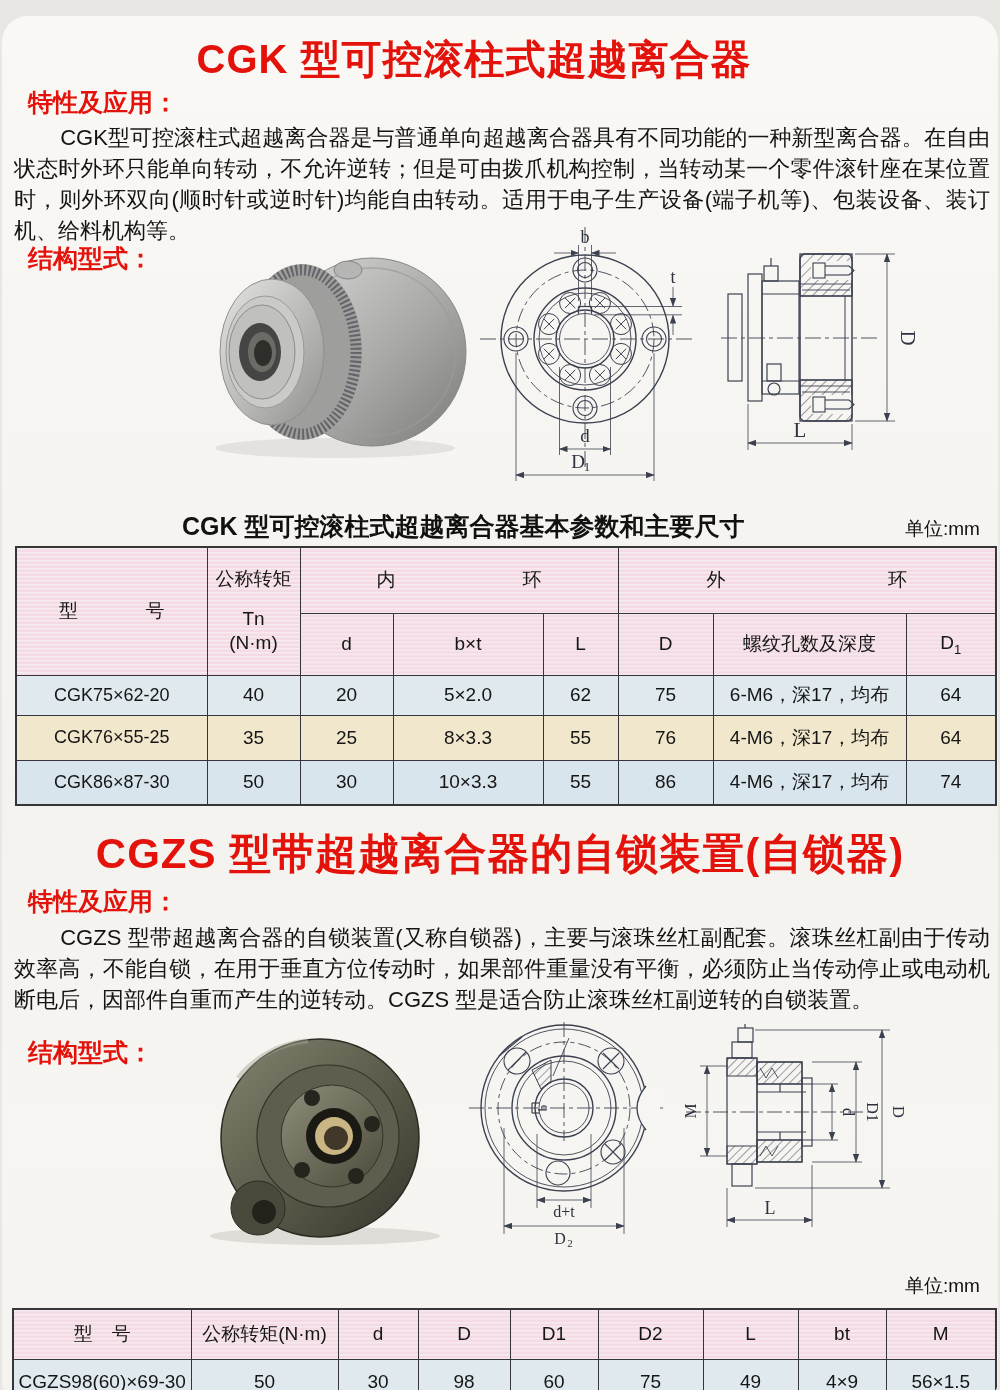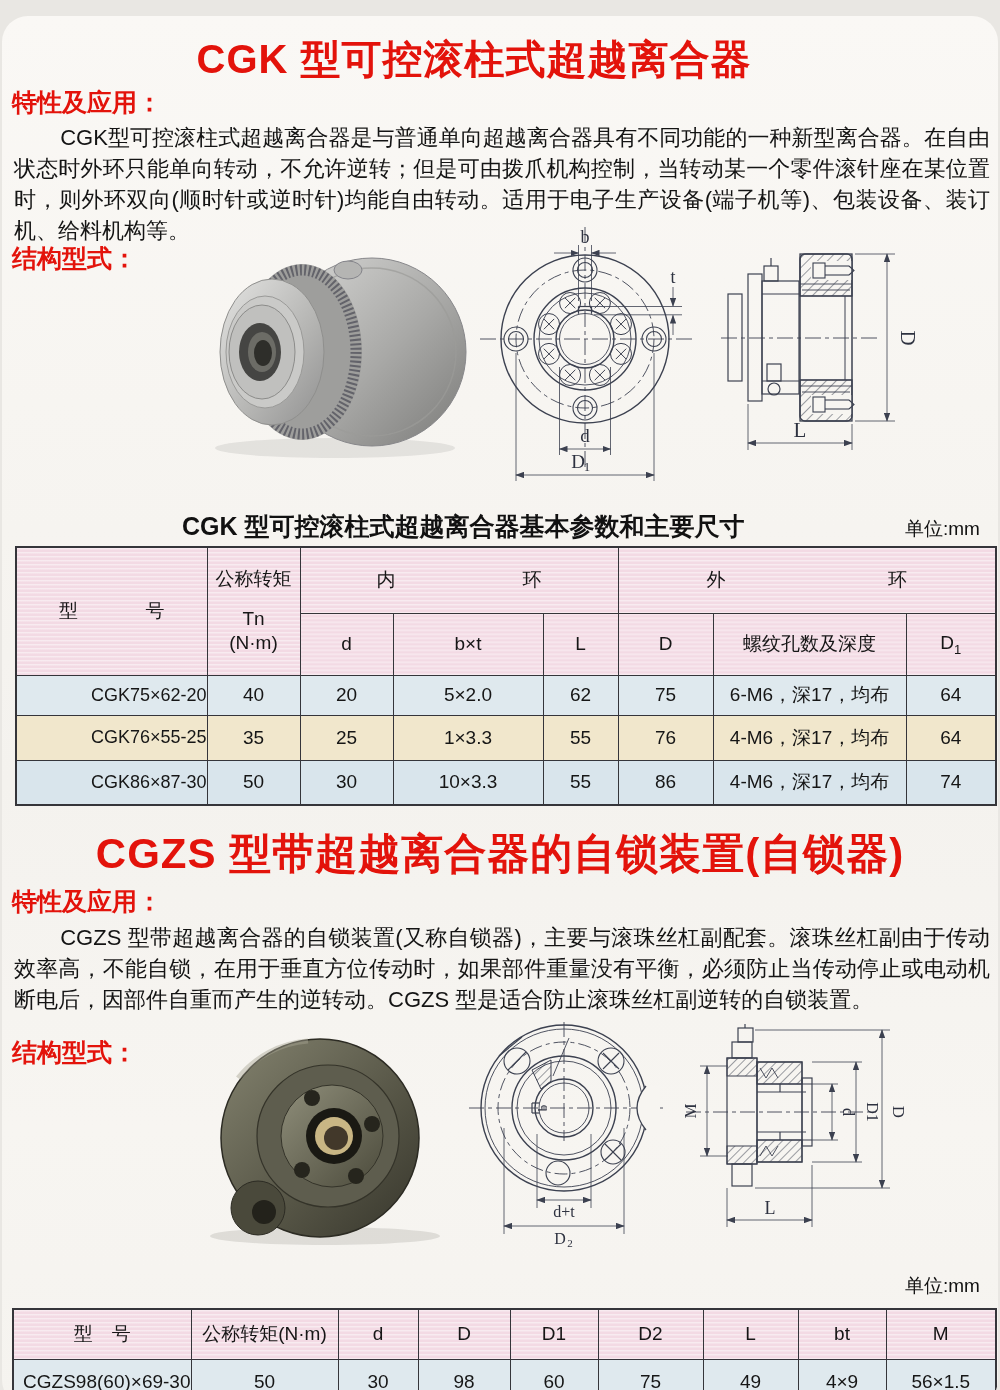--- a/index.html
+++ b/index.html
@@ -2,21 +2,21 @@
 <html><head>
 <meta charset="utf-8">
 <style>
   html,body{margin:0;padding:0;background:#e9e7e3;}
   .page{position:relative;width:996px;height:1390px;margin:16px auto;overflow:hidden;
     background:linear-gradient(180deg,#faf8f5 0%,#f7f5f1 28%,#f4f2ee 55%,#f7f5f1 80%,#f5f3ef 100%);
     font-family:"Liberation Sans","DejaVu Sans",sans-serif;color:#1c1c1c;border-radius:26px;}
   .h-title{position:absolute;left:0;width:100%;text-align:center;font-weight:bold;color:#e3130b;letter-spacing:1px;}
   #title1{top:16px;font-size:40px;transform:translateX(-26px);}
   #title2{top:810px;font-size:42px;}
-  .red-heading{position:absolute;left:10px;color:#e3130b;font-weight:bold;font-size:25px;}
+  .red-heading{position:absolute;left:26px;color:#e3130b;font-weight:bold;font-size:25px;}
   .para{position:absolute;left:12px;width:976px;font-size:22px;line-height:31px;text-align:justify;text-indent:2.1em;color:#141414;}
   .tbl-title{position:absolute;font-weight:bold;font-size:25px;color:#111;}
   .unit{position:absolute;font-size:19px;color:#111;}
   .fig{position:absolute;}
   table{position:absolute;border-collapse:collapse;table-layout:fixed;border:2.5px solid #35353a;}
   th,td{border:1.6px solid #35353a;text-align:center;vertical-align:middle;font-weight:normal;
     padding:0;font-size:19px;color:#161616;overflow:hidden;}
   .hdr{background-color:#f3dae4;
     background-image:repeating-linear-gradient(180deg,rgba(255,255,255,.45) 0 1px,rgba(255,255,255,0) 2px 4px);}
   .row-b{background:#dfe9ee;}
@@ -25,21 +25,21 @@
   .spread{display:flex;justify-content:space-between;align-items:center;}
   .model-spread{padding:0 42px;}
   .gi-spread{padding:0 76px;}
   .go-spread{padding:0 88px;}
   .tq div{line-height:24px;}
   .tq .tq1{margin-bottom:16px;}
   sub{font-size:13px;}
   #table1{left:13px;top:530px;width:981px;}
   #table2{left:10px;top:1292px;width:984px;}
   #table2 td{font-size:19px;}
-  .model-cell{font-size:18px;text-align:right;}
+  .model-cell{font-size:18px;}
   svg text{font-family:"Liberation Serif","DejaVu Serif",serif;fill:#2e3240;}
   .ln{stroke:#3c4150;fill:none;}
 </style>
 </head>
 <body>
 
 <div class="page">
 
   <div class="h-title" id="title1">CGK 型可控滚柱式超越离合器</div>
   <div class="red-heading" style="top:70px;">特性及应用：</div>
@@ -289,21 +289,21 @@
         <td>5×2.0</td>
         <td>62</td>
         <td>75</td>
         <td>6-M6，深17，均布</td>
         <td>64</td>
       </tr>
       <tr class="row-c" style="height:45px">
         <td class="model-cell">CGK76×55-25</td>
         <td>35</td>
         <td>25</td>
-        <td>1×3.3</td>
+        <td>8×3.3</td>
         <td>55</td>
         <td>76</td>
         <td>4-M6，深17，均布</td>
         <td>64</td>
       </tr>
       <tr class="row-b2" style="height:45px">
         <td class="model-cell">CGK86×87-30</td>
         <td>50</td>
         <td>30</td>
         <td>10×3.3</td>

